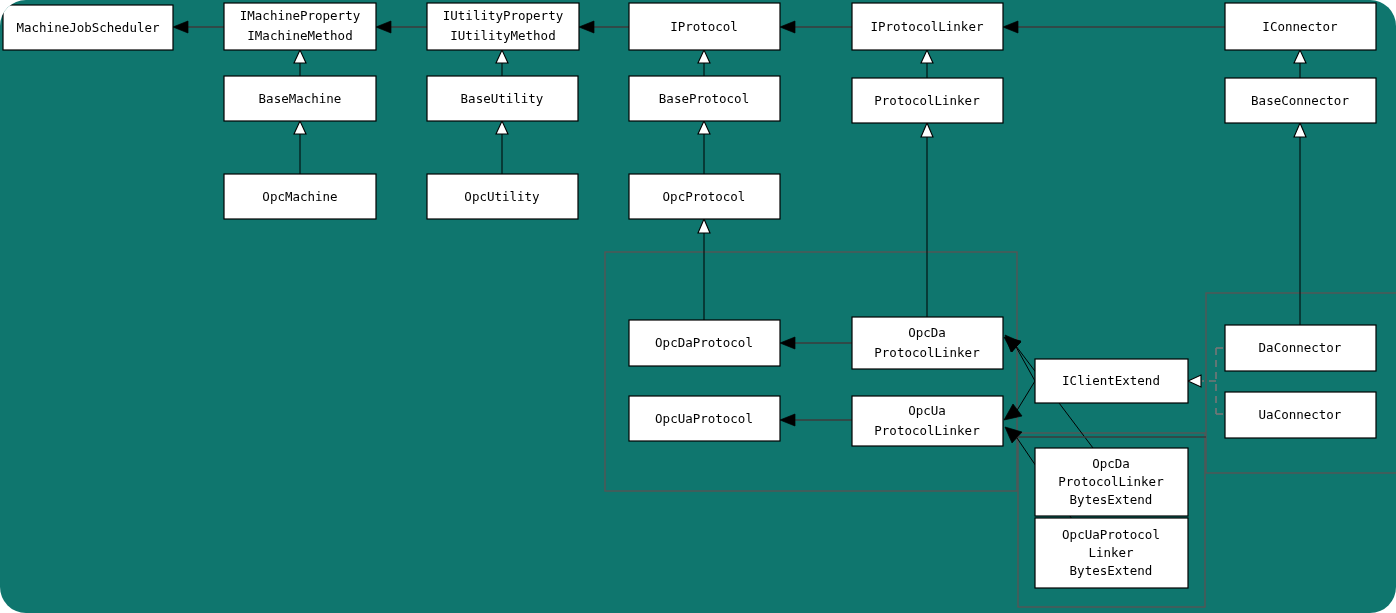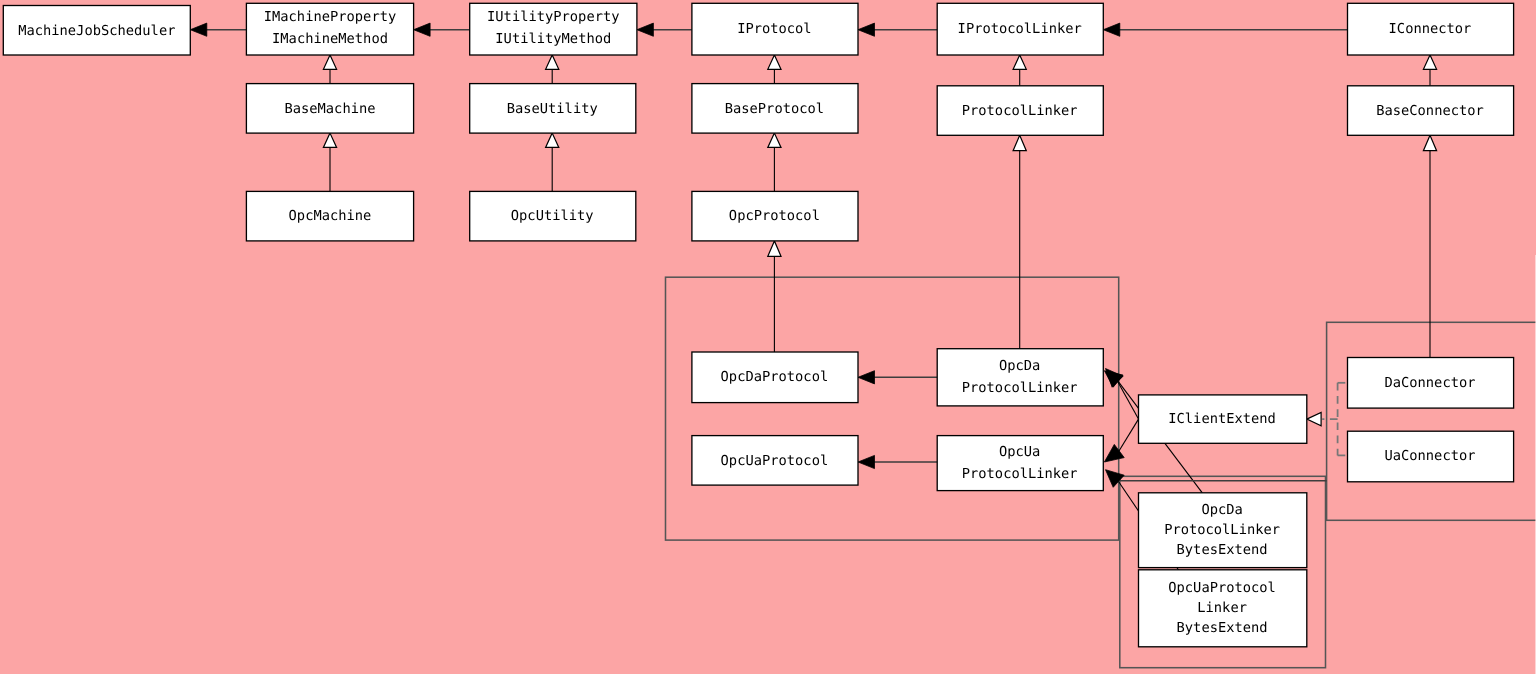--- a/index.html
+++ b/index.html
@@ -4,23 +4,24 @@
 <style>
   html, body {
     margin: 0;
     padding: 0;
     background: #ffffff;
   }
   #canvas {
     position: relative;
     width: 1396px;
     height: 613px;
-    background: #fca5a5;
+    background: #0f766e;
     font-family: "DejaVu Sans Mono", "Liberation Mono", monospace;
     overflow: hidden;
+    border-radius: 26px;
   }
   svg.diagram {
     position: absolute;
     top: 0; left: 0;
     width: 1396px;
     height: 613px;
   }
   .cls-box {
     fill: #ffffff;
     stroke: #000000;

